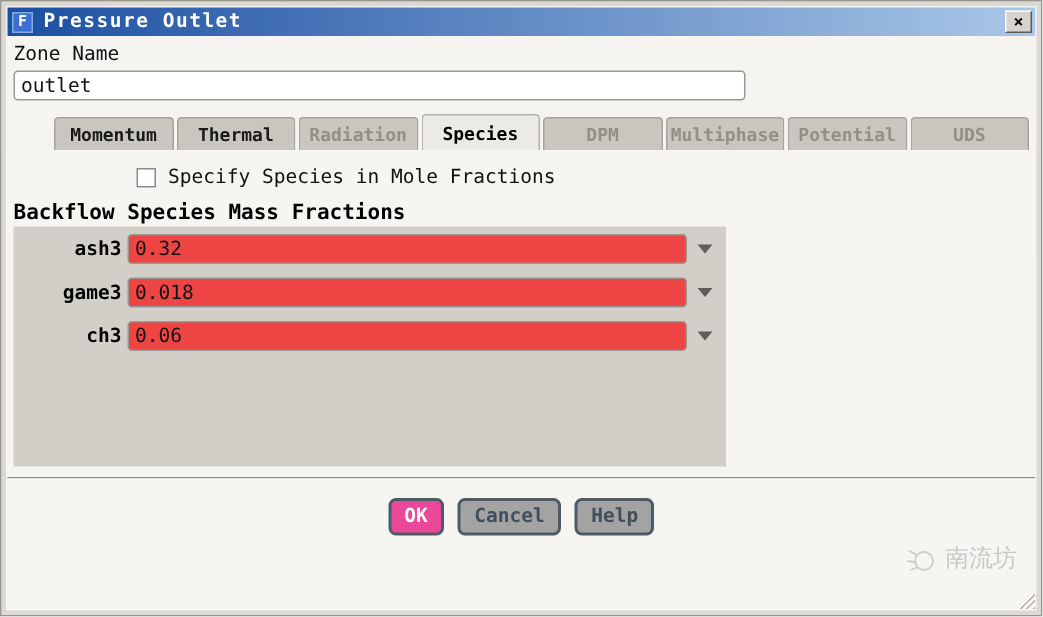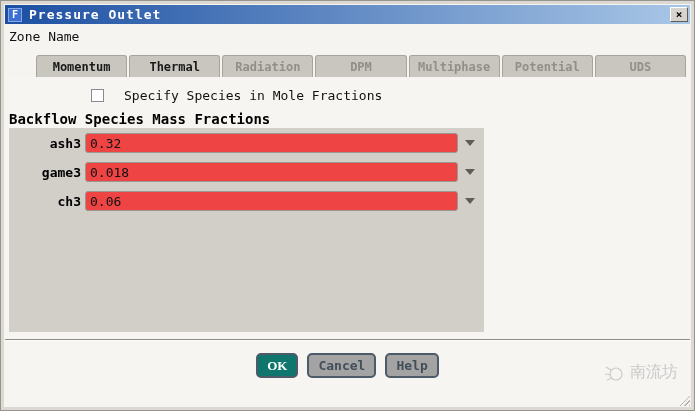--- a/index.html
+++ b/index.html
@@ -77,26 +77,26 @@
     flex:1 1 auto;background:#f6f5f2;
     display:flex;flex-direction:column;position:relative;
   }
   .checkbox-row{
     margin:11px 0 0 86px;display:flex;align-items:center;height:14px;
   }
   .checkbox{
     width:13px;height:13px;margin:0;appearance:none;-webkit-appearance:none;
     background:#ffffff;border:1px solid #8a8a8a;box-sizing:border-box;
   }
-  .checkbox-label{margin-left:20px;font-size:13px;color:#111;}
+  .checkbox-label{margin-left:8px;font-size:13px;color:#111;}
   .section-title{
     margin:9px 0 0 4px;font-size:14px;font-weight:bold;color:#000;
   }
   .species-panel{
-    margin:1px 0 0 4px;width:475px;height:204px;
+    margin:1px 0 0 4px;width:475px;height:160px;
     background:#d2cfc8;box-sizing:border-box;padding-top:5px;
   }
   .field-row{
     display:flex;align-items:center;height:20px;margin:0 0 9px 0;
   }
   .field-label{
     width:72px;flex:0 0 72px;text-align:right;
     font-size:13px;font-weight:bold;color:#000;padding-right:4px;
   }
   .field-input{
@@ -121,21 +121,21 @@
   .footer{
     flex:1 1 auto;display:flex;justify-content:center;align-items:flex-start;
     padding-top:12px;gap:9px;
   }
   .btn{
     font-family:inherit;font-size:13px;font-weight:bold;
     border-radius:5px;height:25px;padding:0 9px;cursor:default;
     box-sizing:border-box;
   }
   .btn-primary{
-    background:#0f766e;color:#ffffff;border:2px solid #4d5a68;font-family:Liberation Serif, serif;
+    background:#ec4899;color:#ffffff;border:2px solid #4d5a68;
   }
   .btn-secondary{
     background:#a3a3a3;color:#424e5a;border:2px solid #4d5a68;
   }
   
   .watermark{
     position:absolute;right:16px;bottom:27px;
     display:flex;align-items:center;gap:4px;
     color:#c9c9c9;font-size:16px;
     font-family:"DejaVu Sans","Liberation Sans",sans-serif;
@@ -155,25 +155,27 @@
 
 <div class="window">
 
   <div class="titlebar">
     <div class="app-icon">F</div>
     <div class="title-text">Pressure Outlet</div>
     <div class="close-btn">×</div>
   </div>
 
   <div class="zone-label">Zone Name</div>
+  <input class="zone-input" type="text" value="outlet" style="">
 
   <div class="tabbar">
     <div class="tab">Momentum</div>
     <div class="tab">Thermal</div>
     <div class="tab disabled">Radiation</div>
+    <div class="tab active">Species</div>
     <div class="tab disabled">DPM</div>
     <div class="tab disabled">Multiphase</div>
     <div class="tab disabled">Potential</div>
     <div class="tab disabled">UDS</div>
   </div>
 
   <div class="content">
 
     <div class="checkbox-row">
       <input type="checkbox" class="checkbox" style="">

